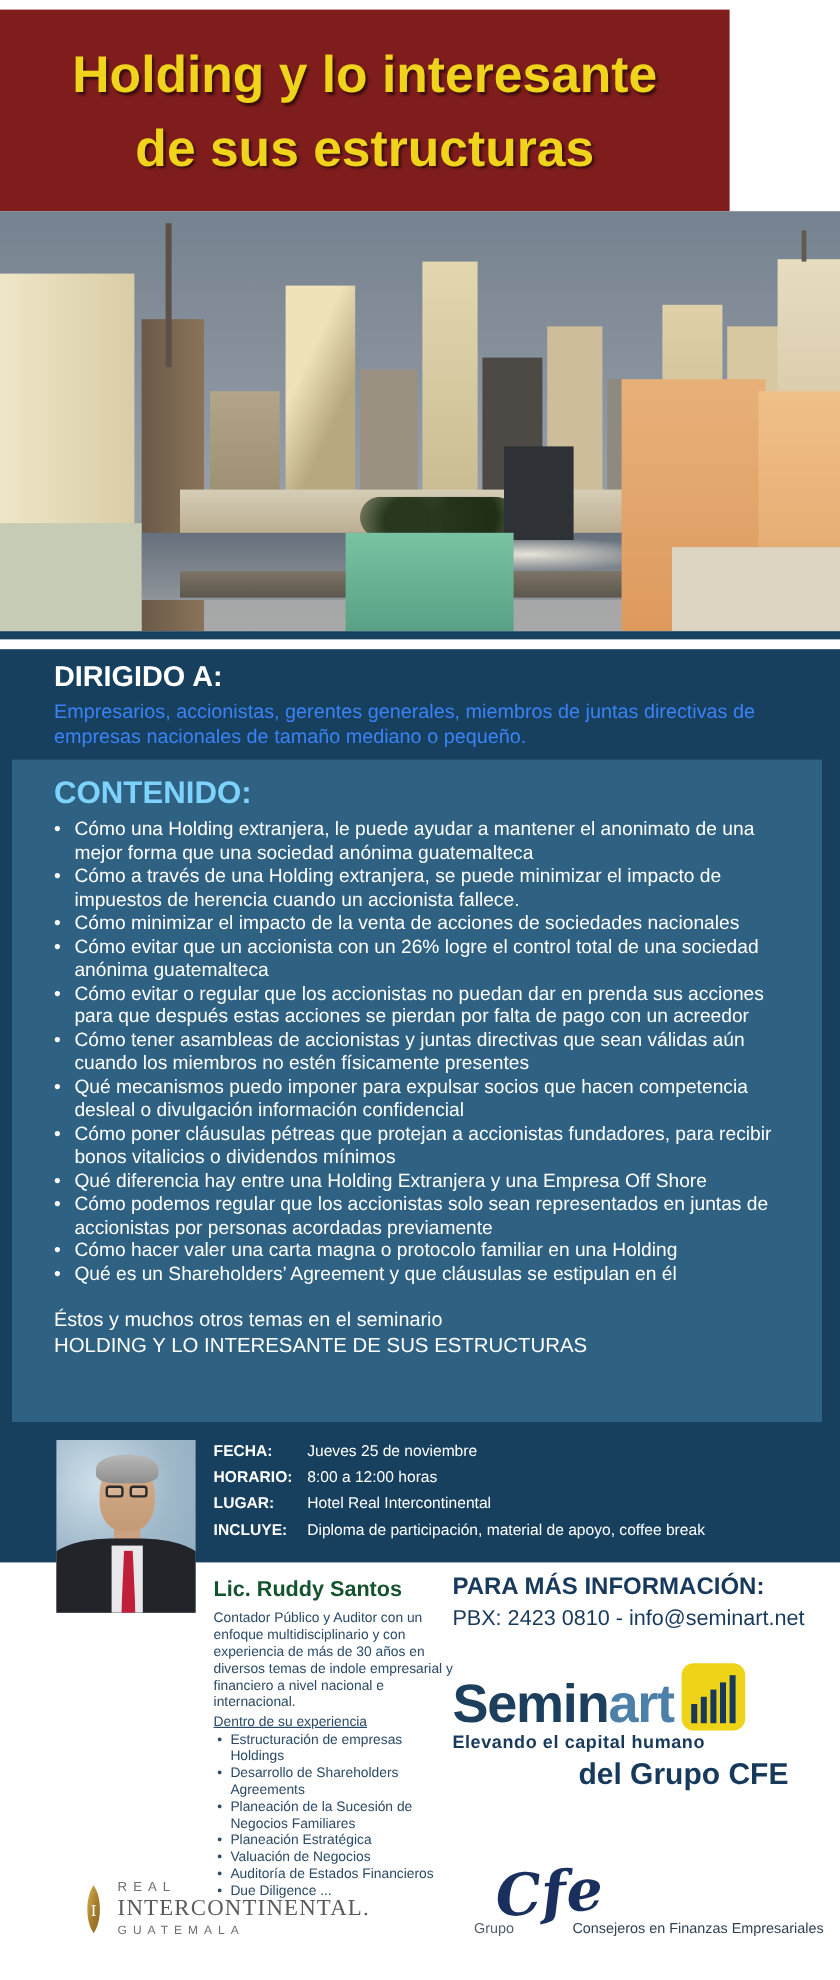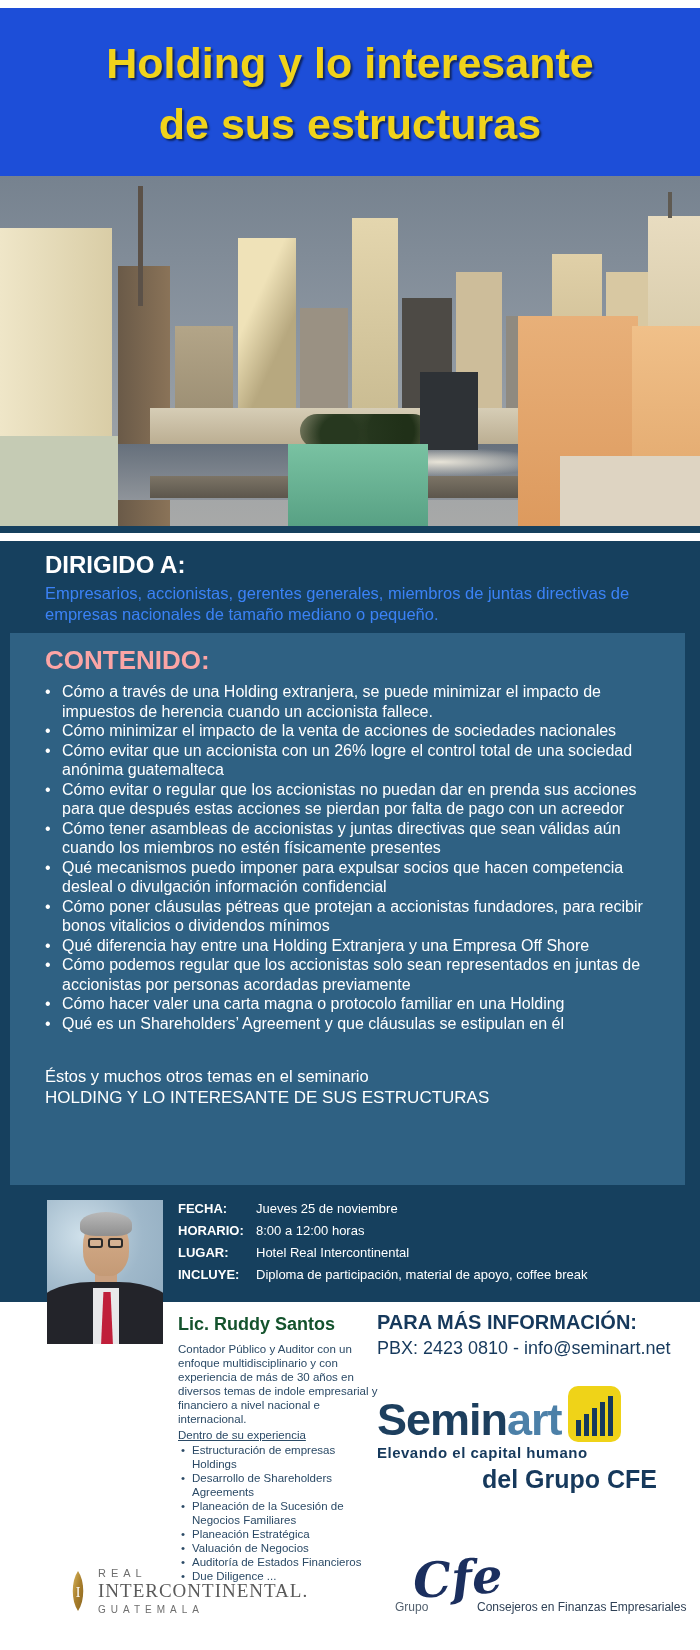--- a/index.html
+++ b/index.html
@@ -1,21 +1,21 @@
 <!DOCTYPE html>
 <html><head>
 <meta charset="utf-8">
 <style>
   * { margin:0; padding:0; box-sizing:border-box; }
   html,body { background:#ffffff; }
   body { font-family:"Liberation Sans", sans-serif; }
   .page { position:relative; width:700px; height:1650px; margin:0 auto; background:#ffffff; overflow:hidden; }
 
   
-  .header { position:absolute; left:0; top:8px; width:700px; height:168px; background:#1d4ed8; text-align:center; }
+  .header { position:absolute; left:0; top:8px; width:608px; height:168px; background:#7f1d1d; text-align:center; }
   .header .t1, .header .t2 {
     color:#F0D31B; font-weight:bold; font-size:43px; letter-spacing:0px;
     text-shadow:2px 2px 2px rgba(0,0,0,0.55); line-height:1.0;
   }
   .header .t1 { margin-top:34px; }
   .header .t2 { margin-top:18px; }
 
   
   .photo { position:absolute; left:0; top:176px; width:700px; height:350px; overflow:hidden;
     background:linear-gradient(180deg,#76828f 0%,#8b95a0 45%,#9aa0a6 72%,#a8a9a8 100%); }
@@ -55,25 +55,25 @@
   .sep-white { position:absolute; left:0; top:533px; width:700px; height:8px; background:#ffffff; }
 
   
   .band { position:absolute; left:0; top:541px; width:700px; height:761px; background:#16405E; }
 
   .dirigido-h { position:absolute; left:45px; top:551px; color:#ffffff; font-weight:bold; font-size:24px; }
   .dirigido-p { position:absolute; left:45px; top:583px; width:615px; color:#3b82f6; font-size:16.5px; line-height:21px; }
 
   .panel { position:absolute; left:10px; top:633px; width:675px; min-height:552px; background:#2F6183;
     padding:12px 28px 16px 35px; }
-  .panel h2 { color:#fca5a5; font-weight:bold; font-size:26px; margin-bottom:6px; }
+  .panel h2 { color:#7dd3fc; font-weight:bold; font-size:26px; margin-bottom:6px; }
   .panel ul { list-style:none; }
   .panel li { color:#ffffff; font-size:16px; line-height:19.5px; padding-left:17px; position:relative; }
   .panel li::before { content:"•"; position:absolute; left:0; top:0; }
-  .outro { margin-top:33px; color:#ffffff; font-size:16.5px; line-height:21px; }
+  .outro { margin-top:18px; color:#ffffff; font-size:16.5px; line-height:21px; }
   .outro .caps { font-size:17px; }
 
   
   .portrait { position:absolute; left:47px; top:1200px; width:116px; height:144px; overflow:hidden;
     background:radial-gradient(circle at 30% 25%, #cfe0ea 0%, #9fb8ca 45%, #8aa6bb 100%); }
   .portrait div { position:absolute; }
   .p-suit { left:-12px; top:82px; width:140px; height:70px; background:#23242a; border-radius:40% 40% 0 0; }
   .p-shirt { left:46px; top:88px; width:26px; height:56px; background:#e8e8ea; }
   .p-tie { left:54px; top:92px; width:12px; height:54px; background:#c01f3a; clip-path:polygon(20% 0,80% 0,100% 100%,0 100%); }
   .p-neck { left:48px; top:70px; width:22px; height:20px; background:#caa181; }
@@ -170,20 +170,21 @@
   <div class="sep-white"></div>
 
   <div class="band"></div>
 
   <div class="dirigido-h">DIRIGIDO A:</div>
   <div class="dirigido-p">Empresarios, accionistas, gerentes generales, miembros de juntas directivas de empresas nacionales de tamaño mediano o pequeño.</div>
 
   <div class="panel">
     <h2>CONTENIDO:</h2>
     <ul>
+      <li>Cómo una Holding extranjera, le puede ayudar a mantener el anonimato de una mejor forma que una sociedad anónima guatemalteca</li>
       <li>Cómo a través de una Holding extranjera, se puede minimizar el impacto de impuestos de herencia cuando un accionista fallece.</li>
       <li>Cómo minimizar el impacto de la venta de acciones de sociedades nacionales</li>
       <li>Cómo evitar que un accionista con un 26% logre el control total de una sociedad anónima guatemalteca</li>
       <li>Cómo evitar o regular que los accionistas no puedan dar en prenda sus acciones para que después estas acciones se pierdan por falta de pago con un acreedor</li>
       <li>Cómo tener asambleas de accionistas y juntas directivas que sean válidas aún cuando los miembros no estén físicamente presentes</li>
       <li>Qué mecanismos puedo imponer para expulsar socios que hacen competencia desleal o divulgación información confidencial</li>
       <li>Cómo poner cláusulas pétreas que protejan a accionistas fundadores, para recibir bonos vitalicios o dividendos mínimos</li>
       <li>Qué diferencia hay entre una Holding Extranjera y una Empresa Off Shore</li>
       <li>Cómo podemos regular que los accionistas solo sean representados en juntas de accionistas por personas acordadas previamente</li>
       <li>Cómo hacer valer una carta magna o protocolo familiar en una Holding</li>

